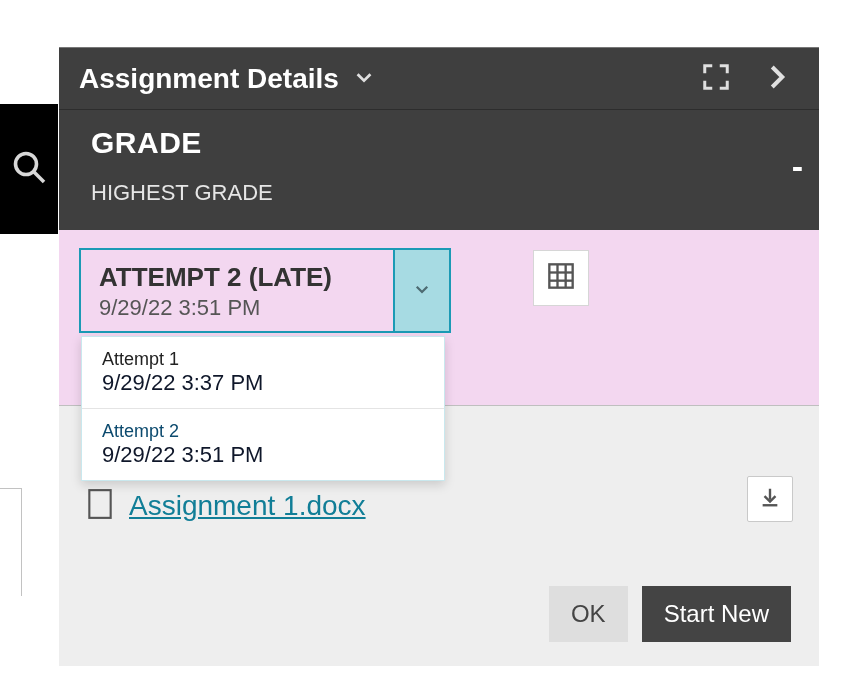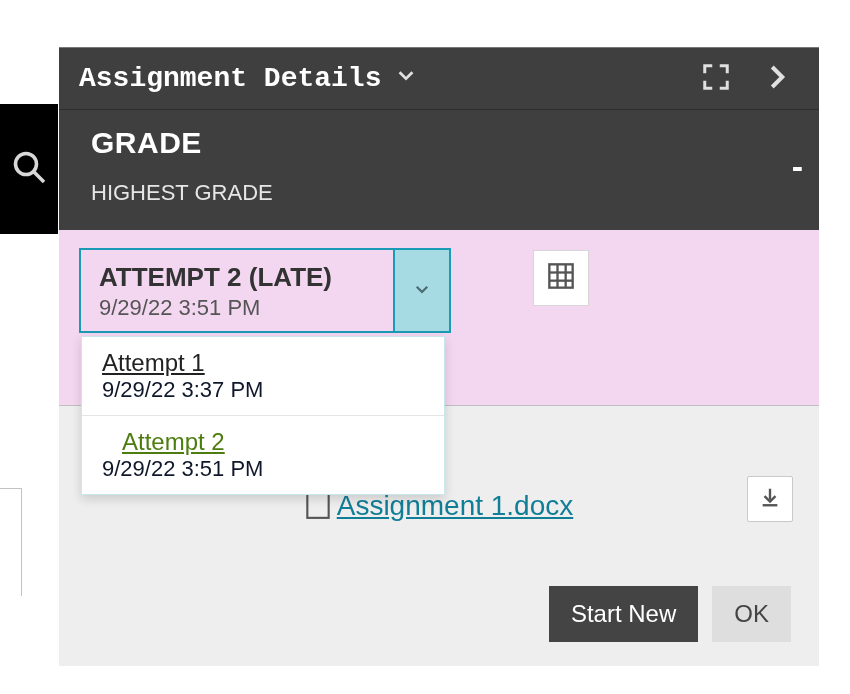--- a/index.html
+++ b/index.html
@@ -27,21 +27,20 @@
     background: #3f3f3f;
     color: #fff;
     display: flex; align-items: center;
     padding: 0 28px 0 20px;
     border-bottom: 1px solid #2d2d2d;
   }
   .header-title {
     font-size: 28px; font-weight: 700;
     display: flex; align-items: center; gap: 14px;
     flex: 1;
-    font-family: Liberation Mono, monospace;
   }
   .header-icons { display: flex; align-items: center; gap: 30px; }
   .header-icons svg { width: 30px; height: 30px; }
 
   .grade-bar {
     background: #3f3f3f;
     color: #fff;
     padding: 16px 16px 24px 32px;
     display: flex; align-items: center;
   }
@@ -101,32 +100,32 @@
     border: 1px solid #c9e8ee;
     box-shadow: 0 4px 10px rgba(0,0,0,.15);
     z-index: 50;
   }
   .dd-item {
     padding: 12px 20px 12px 20px;
     border-bottom: 1px solid #e4e4e4;
     cursor: pointer;
   }
   .dd-item:last-child { border-bottom: none; }
-  .dd-title { font-size: 24px; font-weight: 400; color: #222; text-decoration: underline; }
-  .dd-item.selected .dd-title { color: #4d7c0f; margin-left: 20px; }
+  .dd-title { font-size: 18px; font-weight: 400; color: #222; }
+  .dd-item.selected .dd-title { color: #0c4a6e; }
   .dd-date { font-size: 22px; color: #0f172a; }
 
   .attachment-area {
     background: #eee;
     padding: 82px 28px 110px 28px;
     position: relative;
     min-height: 260px;
   }
   .file-row {
-    display: flex; align-items: center; gap: 6px; justify-content: center;
+    display: flex; align-items: center; gap: 16px;
   }
   .doc-icon { width: 26px; height: 32px; }
   .file-link {
     font-size: 28px;
     color: #117e97;
     text-decoration: underline;
   }
   .download-btn {
     position: absolute;
     right: 26px; top: 70px;
@@ -270,18 +269,18 @@
       <span>
         <svg viewBox="0 0 24 24" fill="none" stroke="#555" stroke-width="2.6">
           <line x1="12" y1="3" x2="12" y2="15"></line>
           <polyline points="6 11 12 17 18 11"></polyline>
           <line x1="4" y1="21" x2="20" y2="21"></line>
         </svg>
       </span>
     </div>
 
     <div class="footer-btns">
+      <button class="btn btn-ok">OK</button>
       <button class="btn btn-new">Start New</button>
-      <button class="btn btn-ok">OK</button>
     </div>
   </div>
 
 </div>
 
 </body></html>

